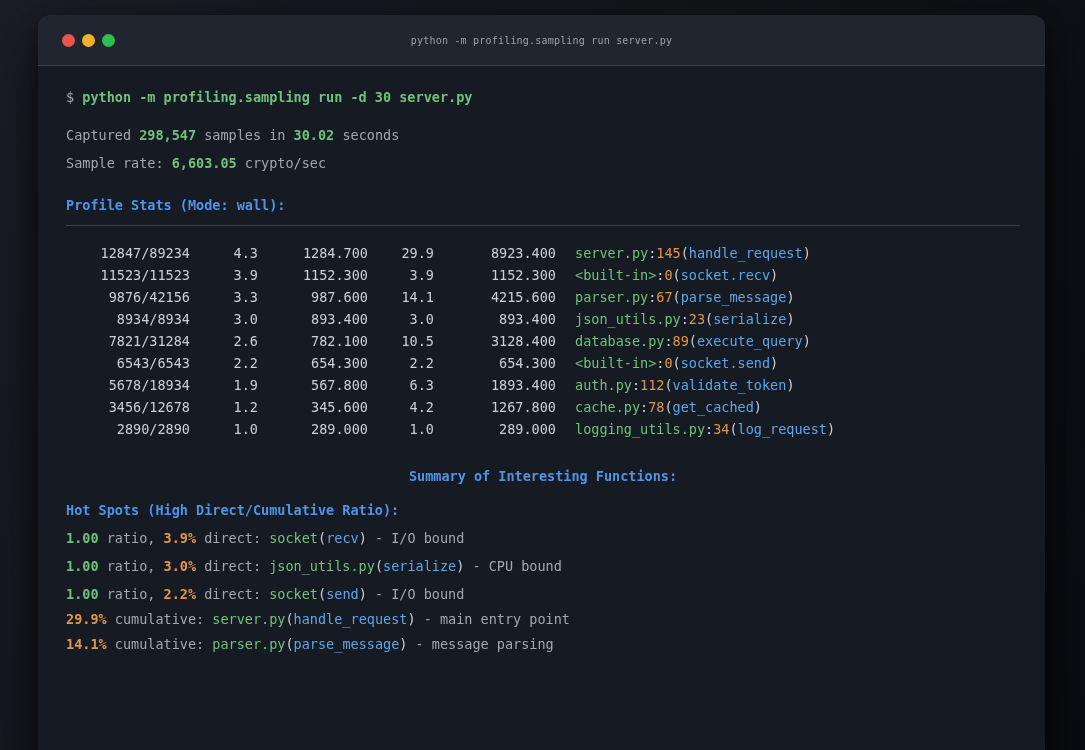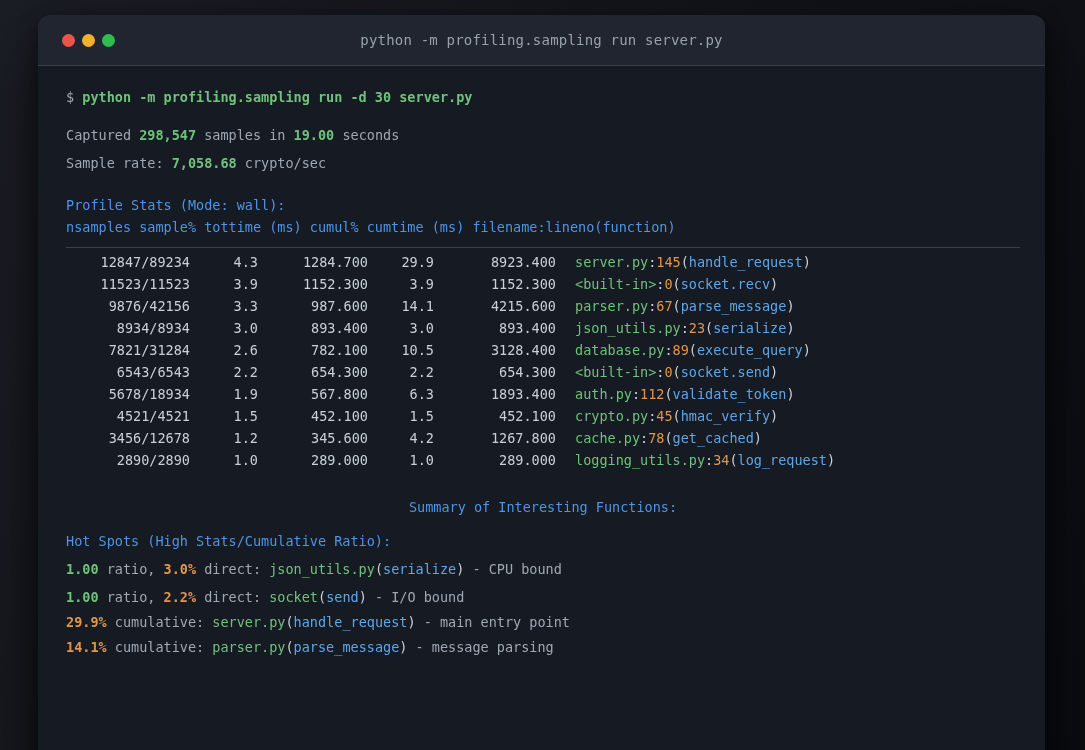--- a/index.html
+++ b/index.html
@@ -17,43 +17,43 @@
   .titlebar {
     height: 50px; background: var(--titlebar-bg, #21252f);
     border-bottom: 1px solid var(--titlebar-border, #3a404c);
     display: flex; align-items: center; justify-content: center; position: relative;
   }
   .lights { position: absolute; left: 24px; top: 0; height: 50px; display: flex; align-items: center; gap: 7px; }
   .light { width: 13px; height: 13px; border-radius: 50%; display: inline-block; cursor: pointer; }
   .light.red    { background: var(--light-red, #e8554b); }
   .light.yellow { background: var(--light-yellow, #f2b02c); }
   .light.green  { background: var(--light-green, #2ebd4e); }
-  .title { font-size: 14px; color: var(--title-text, #98a1ad); letter-spacing: .2px; }
+  .title { font-size: 10px; color: var(--title-text, #98a1ad); letter-spacing: .2px; }
 
   .tbody {
     padding: 21px 25px 40px 28px;
     font-size: 13.5px; line-height: 20px;
     color: var(--text, #a0a8b4);
   }
   .line { white-space: pre; }
   .gray   { color: var(--text, #a0a8b4); }
   .white  { color: var(--bright, #c9d0d9); }
   .green  { color: var(--green, #6fc27b); }
   .orange { color: var(--orange, #e2954d); }
   .blue   { color: var(--blue, #5ea6e8); }
-  .hdr    { color: var(--header-blue, #4f94e6); font-weight: normal; }
+  .hdr    { color: var(--header-blue, #4f94e6); font-weight: bold; }
   .bold   { font-weight: bold; }
 
   .mt18 { margin-top: 18px; } .mt8  { margin-top: 8px;  } .mt22 { margin-top: 22px; }
   .mt2  { margin-top: 2px;  } .mt26 { margin-top: 26px; text-align: center; } .mt14 { margin-top: 14px; }
   .mt5  { margin-top: 5px;  } .seg8 { margin-top: 8px;  } .mt21 { margin-top: 21px; }
 
   .divider { margin-top: 10px; height: 0; border-top: 1px solid var(--divider, #39404d); width: 954px; }
 
-  .table { margin-top: 3px; }
+  .table { margin-top: 16px; }
   .trow { height: 22px; line-height: 22px; white-space: pre; }
   .c { display: inline-block; text-align: right; color: var(--bright, #c9d0d9); }
   .c1 { width: 124px; } .c2 { width: 68px; } .c3 { width: 110px; } .c4 { width: 66px; } .c5 { width: 122px; }
   .fname { margin-left: 19px; }
 </style>
 </head>
 <body>
 
 <div class="window">
   <div class="titlebar">
@@ -61,55 +61,54 @@
       <span class="light red"></span>
       <span class="light yellow"></span>
       <span class="light green"></span>
     </div>
     <div class="title">python -m profiling.sampling run server.py</div>
   </div>
 
   <div class="tbody">
     <div class="line"><span class="gray">$ </span><span class="green bold">python -m profiling.sampling run -d 30 server.py</span></div>
 
-    <div class="line mt18"><span class="gray">Captured </span><span class="green bold">298,547</span><span class="gray"> samples in </span><span class="green bold">19.00</span><span class="gray"> seconds</span></div>
+    <div class="line mt18"><span class="gray">Captured </span><span class="green bold">298,547</span><span class="gray"> samples in </span><span class="green bold">30.02</span><span class="gray"> seconds</span></div>
 
-    <div class="line mt8"><span class="gray">Sample rate: </span><span class="green bold">7,058.68</span><span class="gray"> crypto/sec</span></div>
+    <div class="line mt8"><span class="gray">Sample rate: </span><span class="green bold">6,603.05</span><span class="gray"> crypto/sec</span></div>
 
 
     <div class="line mt22 hdr">Profile Stats (Mode: wall):</div>
-    <div class="line mt2 hdr">nsamples sample% tottime (ms) cumul% cumtime (ms) filename:lineno(function)</div>
 
     <div class="divider"></div>
 
     <div class="table" id="stats-rows">
   <div class="trow"><span class="c c1">12847/89234</span><span class="c c2">4.3</span><span class="c c3">1284.700</span><span class="c c4">29.9</span><span class="c c5">8923.400</span><span class="fname"><span class="green">server.py</span><span class="white">:</span><span class="orange">145</span><span class="white">(</span><span class="blue">handle_request</span><span class="white">)</span></span></div>
 
   <div class="trow"><span class="c c1">11523/11523</span><span class="c c2">3.9</span><span class="c c3">1152.300</span><span class="c c4">3.9</span><span class="c c5">1152.300</span><span class="fname"><span class="green">&lt;built-in&gt;</span><span class="white">:</span><span class="orange">0</span><span class="white">(</span><span class="blue">socket.recv</span><span class="white">)</span></span></div>
 
   <div class="trow"><span class="c c1">9876/42156</span><span class="c c2">3.3</span><span class="c c3">987.600</span><span class="c c4">14.1</span><span class="c c5">4215.600</span><span class="fname"><span class="green">parser.py</span><span class="white">:</span><span class="orange">67</span><span class="white">(</span><span class="blue">parse_message</span><span class="white">)</span></span></div>
 
   <div class="trow"><span class="c c1">8934/8934</span><span class="c c2">3.0</span><span class="c c3">893.400</span><span class="c c4">3.0</span><span class="c c5">893.400</span><span class="fname"><span class="green">json_utils.py</span><span class="white">:</span><span class="orange">23</span><span class="white">(</span><span class="blue">serialize</span><span class="white">)</span></span></div>
 
   <div class="trow"><span class="c c1">7821/31284</span><span class="c c2">2.6</span><span class="c c3">782.100</span><span class="c c4">10.5</span><span class="c c5">3128.400</span><span class="fname"><span class="green">database.py</span><span class="white">:</span><span class="orange">89</span><span class="white">(</span><span class="blue">execute_query</span><span class="white">)</span></span></div>
 
   <div class="trow"><span class="c c1">6543/6543</span><span class="c c2">2.2</span><span class="c c3">654.300</span><span class="c c4">2.2</span><span class="c c5">654.300</span><span class="fname"><span class="green">&lt;built-in&gt;</span><span class="white">:</span><span class="orange">0</span><span class="white">(</span><span class="blue">socket.send</span><span class="white">)</span></span></div>
 
   <div class="trow"><span class="c c1">5678/18934</span><span class="c c2">1.9</span><span class="c c3">567.800</span><span class="c c4">6.3</span><span class="c c5">1893.400</span><span class="fname"><span class="green">auth.py</span><span class="white">:</span><span class="orange">112</span><span class="white">(</span><span class="blue">validate_token</span><span class="white">)</span></span></div>
 
-  <div class="trow"><span class="c c1">4521/4521</span><span class="c c2">1.5</span><span class="c c3">452.100</span><span class="c c4">1.5</span><span class="c c5">452.100</span><span class="fname"><span class="green">crypto.py</span><span class="white">:</span><span class="orange">45</span><span class="white">(</span><span class="blue">hmac_verify</span><span class="white">)</span></span></div>
 
   <div class="trow"><span class="c c1">3456/12678</span><span class="c c2">1.2</span><span class="c c3">345.600</span><span class="c c4">4.2</span><span class="c c5">1267.800</span><span class="fname"><span class="green">cache.py</span><span class="white">:</span><span class="orange">78</span><span class="white">(</span><span class="blue">get_cached</span><span class="white">)</span></span></div>
 
   <div class="trow"><span class="c c1">2890/2890</span><span class="c c2">1.0</span><span class="c c3">289.000</span><span class="c c4">1.0</span><span class="c c5">289.000</span><span class="fname"><span class="green">logging_utils.py</span><span class="white">:</span><span class="orange">34</span><span class="white">(</span><span class="blue">log_request</span><span class="white">)</span></span></div>
 </div>
 
     <div class="line mt26 hdr">Summary of Interesting Functions:</div>
-    <div class="line mt14 hdr">Hot Spots (High Stats/Cumulative Ratio):</div>
+    <div class="line mt14 hdr">Hot Spots (High Direct/Cumulative Ratio):</div>
     <div id="hot-spots">
+  <div class="line seg8"><span class="green bold">1.00</span><span class="gray"> ratio, </span><span class="orange bold">3.9%</span><span class="gray"> direct: </span><span class="green">socket</span><span class="white">(</span><span class="blue">recv</span><span class="white">)</span><span class="gray"> - I/O bound</span></div>
 
   <div class="line seg8"><span class="green bold">1.00</span><span class="gray"> ratio, </span><span class="orange bold">3.0%</span><span class="gray"> direct: </span><span class="green">json_utils.py</span><span class="white">(</span><span class="blue">serialize</span><span class="white">)</span><span class="gray"> - CPU bound</span></div>
 
   <div class="line seg8"><span class="green bold">1.00</span><span class="gray"> ratio, </span><span class="orange bold">2.2%</span><span class="gray"> direct: </span><span class="green">socket</span><span class="white">(</span><span class="blue">send</span><span class="white">)</span><span class="gray"> - I/O bound</span></div>
 </div>
 
     <div id="orchestrators">
   <div class="line mt5"><span class="orange bold">29.9%</span><span class="gray"> cumulative: </span><span class="green">server.py</span><span class="white">(</span><span class="blue">handle_request</span><span class="white">)</span><span class="gray"> - main entry point</span></div>
 
   <div class="line mt5"><span class="orange bold">14.1%</span><span class="gray"> cumulative: </span><span class="green">parser.py</span><span class="white">(</span><span class="blue">parse_message</span><span class="white">)</span><span class="gray"> - message parsing</span></div>

